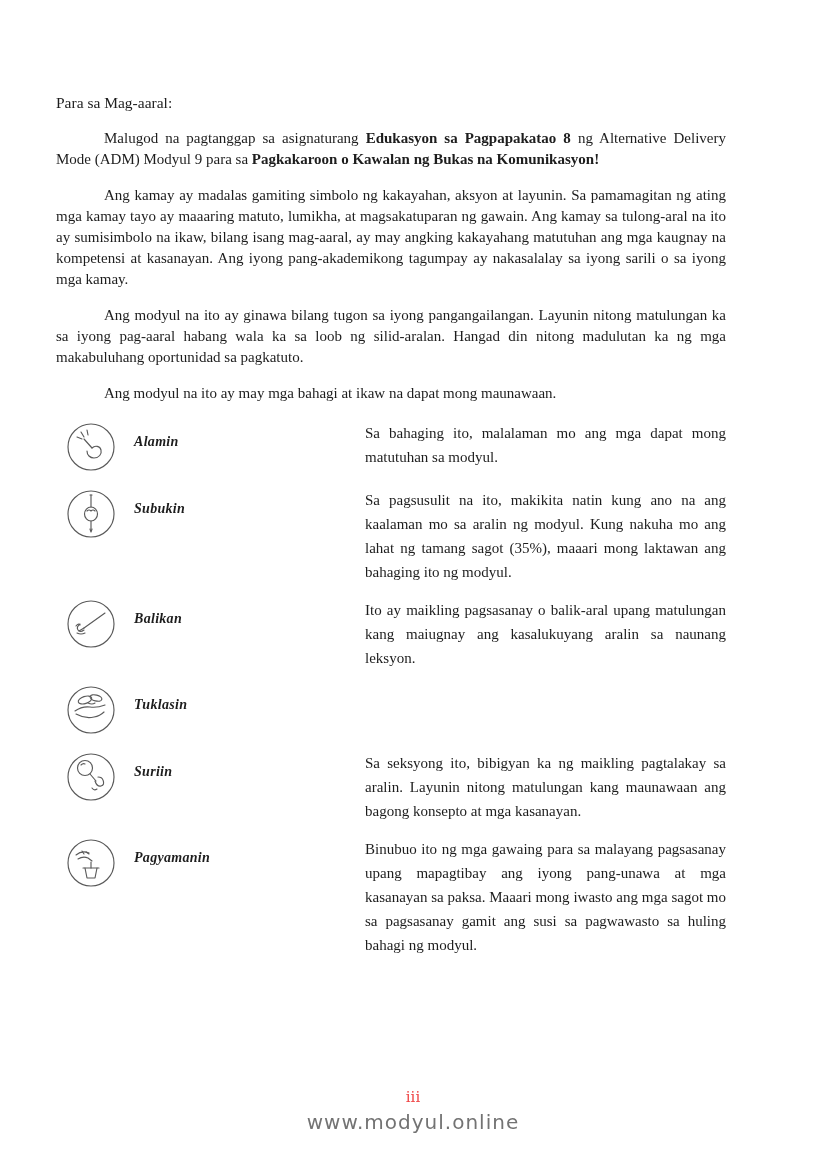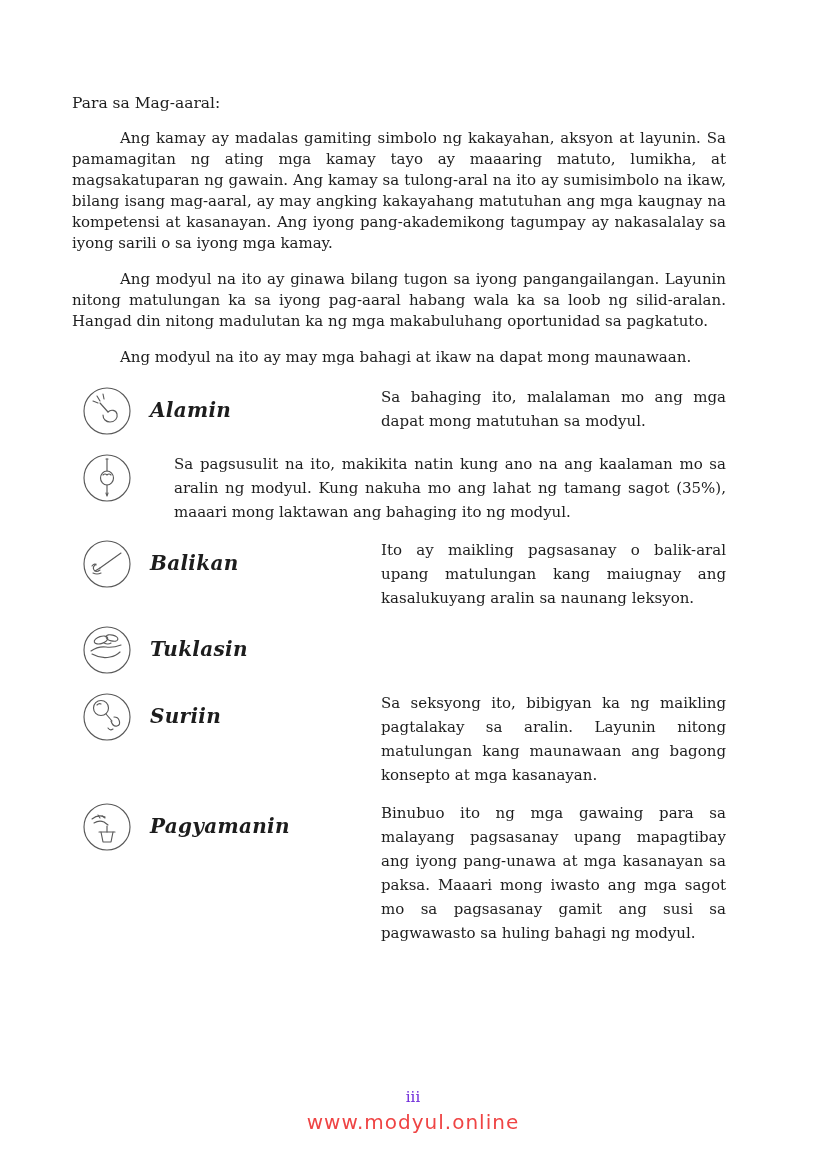--- a/index.html
+++ b/index.html
@@ -6,22 +6,23 @@
   body {
     width:826px; height:1169px;
     background:#ffffff;
     font-family:"DejaVu Serif", serif;
     color:#1d1d1d;
     position:relative;
     overflow:hidden;
   }
   .page {
     position:absolute; inset:0;
-    padding:94px 100px 0 72px;
+    padding:94px 100px 0 56px;
     box-sizing:border-box;
+    font-family:Liberation Serif, serif;
   }
   .heading {
     font-size:15.5px;
     margin:0 0 16px 0;
   }
   p.para {
     font-size:15px;
     line-height:21px;
     text-align:justify;
     text-indent:48px;
@@ -39,63 +40,64 @@
     width:78px;
     padding-top:1px;
   }
   .cell-icon svg { display:block; margin-left:8px; }
   .cell-label {
     flex:0 0 207px;
     width:207px;
     padding-top:15px;
     font-weight:bold;
     font-style:italic;
-    font-size:20px;
+    font-size:14px;
     letter-spacing:0.3px;
   }
   .cell-desc {
     flex:1;
     font-size:15px;
     line-height:24px;
     text-align:justify;
     padding-top:2px;
     margin-left:24px;
   }
   .footer {
     position:absolute;
     left:0; right:0;
     top:1088px;
     text-align:center;
   }
   .page-number {
     font-size:15px;
-    color:#6d28d9;
+    color:#ef4444;
   }
   .watermark {
     margin-top:4px;
     font-family:"DejaVu Sans", sans-serif;
     font-size:20px;
     letter-spacing:1px;
-    color:#ef4444;
+    color:#737373;
   }
   .sketch {
     fill:none;
     stroke:#5a5a5a;
     stroke-width:1.15;
     stroke-linecap:round;
     stroke-linejoin:round;
   }
 </style>
 </head>
 <body>
 
 <div class="page">
 
   <div class="heading">Para sa Mag-aaral:</div>
 
+  <p class="para"><span>Malugod na pagtanggap sa asignaturang </span><span class="bold">Edukasyon sa Pagpapakatao 8</span><span> ng Alternative Delivery Mode (ADM) Modyul 9 para sa </span><span class="bold">Pagkakaroon o Kawalan ng Bukas na Komunikasyon!</span></p>
 
   <p class="para">Ang kamay ay madalas gamiting simbolo ng kakayahan, aksyon at layunin. Sa pamamagitan ng ating mga kamay tayo ay maaaring matuto, lumikha, at magsakatuparan ng gawain. Ang kamay sa tulong-aral na ito ay sumisimbolo na ikaw, bilang isang mag-aaral, ay may angking kakayahang matutuhan ang mga kaugnay na kompetensi at kasanayan. Ang iyong pang-akademikong tagumpay ay nakasalalay sa iyong sarili o sa iyong mga kamay.</p>
 
   <p class="para">Ang modyul na ito ay ginawa bilang tugon sa iyong pangangailangan. Layunin nitong matulungan ka sa iyong pag-aaral habang wala ka sa loob ng silid-aralan. Hangad din nitong madulutan ka ng mga makabuluhang oportunidad sa pagkatuto.</p>
 
   <p class="para">Ang modyul na ito ay may mga bahagi at ikaw na dapat mong maunawaan.</p>
 
   <div class="icon-table">
 
     <div class="icon-row">
@@ -119,20 +121,21 @@
           <g class="sketch">
             <circle cx="27" cy="27" r="23"></circle>
             <path d="M27 8 v12 M27 34 v8"></path>
             <path d="M26 8 h2"></path>
             <ellipse cx="27" cy="27" rx="6.5" ry="7"></ellipse>
             <path d="M23 24 q2 -2 4 0 M27 24 q2 -2 4 0"></path>
             <path d="M26 42 l1 3 l1 -3"></path>
           </g>
         </svg>
       </div>
+      <div class="cell-label">Subukin</div>
       <div class="cell-desc">Sa pagsusulit na ito, makikita natin kung ano na ang kaalaman mo sa aralin ng modyul. Kung nakuha mo ang lahat ng tamang sagot (35%), maaari mong laktawan ang bahaging ito ng modyul.</div>
     </div>
 
     <div class="icon-row">
       <div class="cell-icon">
         <svg width="54" height="54" viewBox="0 0 54 54">
           <g class="sketch">
             <circle cx="27" cy="27" r="23"></circle>
             <path d="M41 16 L20 31"></path>
             <path d="M20 31 l-5 3"></path>

